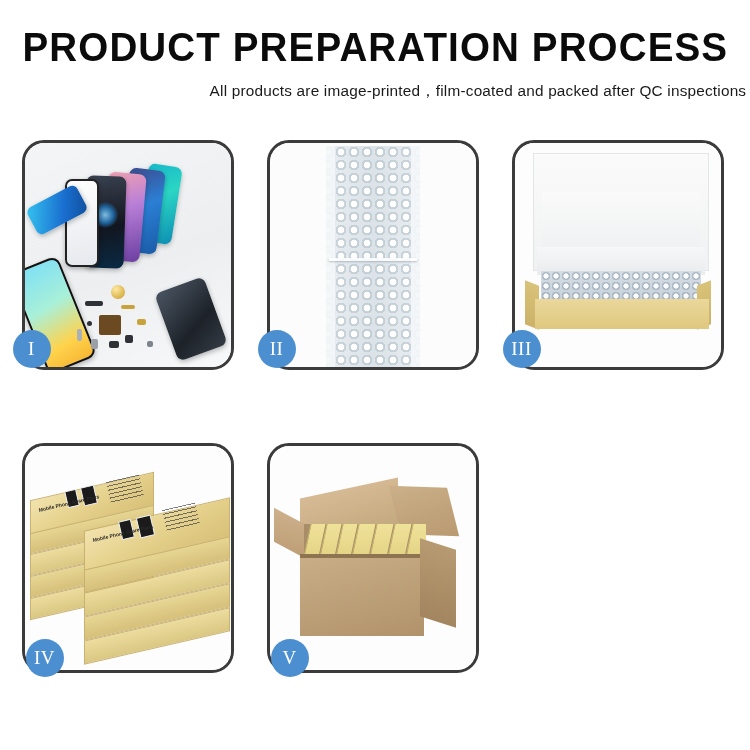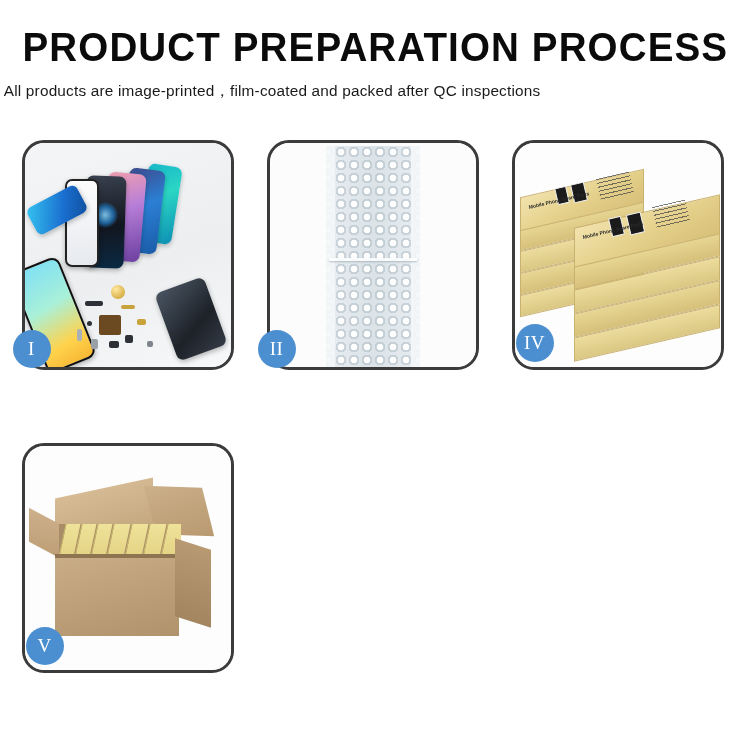--- a/index.html
+++ b/index.html
@@ -6,21 +6,21 @@
   body{
     width:750px;height:750px;
     background:#ffffff;
     font-family:"Liberation Sans", sans-serif;
     overflow:hidden;
     position:relative;
   }
   .header{
     width:750px;
     padding-top:26px;
-    text-align:left;
+    text-align:right;
   }
   .title{
     font-family:"Liberation Sans", sans-serif;
     font-size:41px;
     font-weight:700;
     letter-spacing:1.2px;
     color:#0b0b0b;
     line-height:1.05;
     transform:scaleX(0.94);
     transform-origin:center;
@@ -72,21 +72,21 @@
     background:#4b8fd0;
     color:#ffffff;
     font-family:"Liberation Serif", serif;
     font-size:19px;
     line-height:38px;
     text-align:center;
     letter-spacing:0.5px;
     z-index:9;
   }
   .badge.top{left:5px;bottom:10px;}
-  .badge.bot{left:18px;bottom:16px;}
+  .badge.bot{left:18px;bottom:4px;}
 
   
   .p1{background:linear-gradient(160deg,#f4f5f7 0%,#eceef0 55%,#f7f8f9 100%);}
   .ph{position:absolute;border-radius:7px;box-shadow:0 2px 5px rgba(0,0,0,.28);}
   .ph1{width:34px;height:78px;left:118px;top:22px;background:linear-gradient(150deg,#17b8c9,#2bd6c4 40%,#0d8fb4);transform:rotate(9deg);}
   .ph2{width:36px;height:84px;left:100px;top:26px;background:linear-gradient(150deg,#3d4a8c,#2b7fd4 45%,#1a5ba8);transform:rotate(7deg);}
   .ph3{width:38px;height:88px;left:80px;top:30px;background:linear-gradient(160deg,#f0a0b0,#b87fd8 40%,#6b3fa0);transform:rotate(5deg);}
   .ph4{width:40px;height:92px;left:60px;top:33px;background:linear-gradient(170deg,#3a4250,#12161f 55%,#0a2a44);transform:rotate(2deg);}
   .ph4:after{content:"";position:absolute;left:50%;top:42%;width:26px;height:26px;margin-left:-13px;margin-top:-13px;border-radius:50%;background:radial-gradient(circle,#8fd8ff 0%,#1f6fb0 45%,transparent 72%);opacity:.85;}
   .ph5{width:34px;height:88px;left:40px;top:36px;background:linear-gradient(170deg,#fdfdfd,#e6e9ee);border:2px solid #222;box-sizing:border-box;}
@@ -232,20 +232,33 @@
     <div class="panel">
       <div class="panel-inner p2">
         <div class="bw">
           <div class="bw-seam"></div>
         </div>
       </div>
     </div>
     <div class="badge top">II</div>
   </div>
 
+  <div class="cell">
+    <div class="panel">
+      <div class="panel-inner p3">
+        <div class="b3-lid"></div>
+        <div class="b3-foam"></div>
+        <div class="b3-bub"></div>
+        <div class="b3-lcap"></div>
+        <div class="b3-rcap"></div>
+        <div class="b3-front"></div>
+      </div>
+    </div>
+    <div class="badge top">III</div>
+  </div>
 
   <div class="cell">
     <div class="panel">
       <div class="panel-inner p4">
         <div class="stk">
           <div class="bx bxE"></div>
           <div class="bx bxD"></div>
           <div class="bx bxC"></div>
           <div class="bx bxB"></div>
           <div class="bx bxA"></div>

